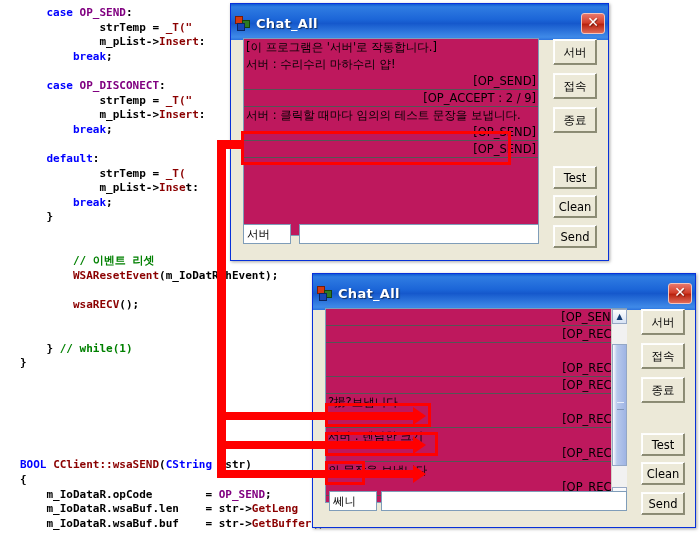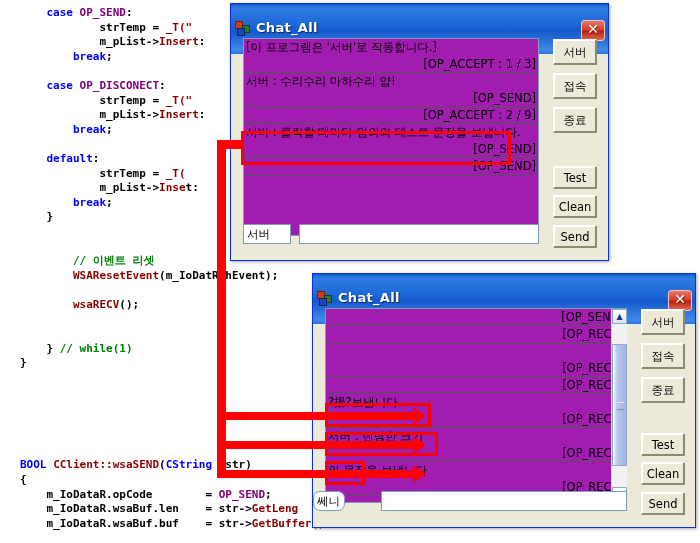--- a/index.html
+++ b/index.html
@@ -34,22 +34,22 @@
   .win{
     position:absolute;
     background:#ece9d8;
     border:1px solid #0831d9;
     box-sizing:border-box;
     box-shadow:1px 1px 3px rgba(0,0,0,.35);
   }
   .titlebar{
     height:34px;
     background:linear-gradient(to bottom,#0f5ad4 0%,#2f7ce2 8%,#1c66d8 42%,#1558cc 54%,#3f8ae8 92%,#2a72de 100%);
-    display:flex;
-    padding:16px 3px 0 4px;
+    display:flex;align-items:center;
+    padding:2px 3px 0 4px;
     position:relative;
   }
   .titlebar .tico{
     width:16px;height:16px;position:relative;flex:0 0 auto;margin-right:5px;
   }
   .titlebar .tico i{position:absolute;display:block;border:1px solid #15491a;box-sizing:border-box;}
   .titlebar .tico i.a{left:0;top:1px;width:8px;height:8px;background:#d33a14;border-color:#7a1e07;}
   .titlebar .tico i.b{left:7px;top:5px;width:8px;height:8px;background:#2f7a22;border-color:#17410f;}
   .titlebar .tico i.c{left:2px;top:8px;width:8px;height:8px;background:#1746b5;border-color:#0b2560;}
   .titlebar .ttl{
@@ -68,21 +68,21 @@
     border-radius:3px;
     color:#fff;font-size:14px;font-weight:bold;line-height:17px;text-align:center;
     font-family:"DejaVu Sans","Liberation Sans",sans-serif;
     text-shadow:1px 1px 1px rgba(0,0,0,.4);
     cursor:pointer;
   }
   .clientarea{position:absolute;left:0;right:0;top:25px;bottom:0;}
 
   .listbox{
     position:absolute;
-    background:#a21caf;
+    background:#be185d;
     border:1px solid #7f9db9;
     box-sizing:border-box;
     overflow:hidden;
     font-family:"DejaVu Sans","Liberation Sans",sans-serif;
   }
   .listrow{
     height:17px;line-height:17px;
     font-size:11.5px;color:#000;
     white-space:nowrap;
     position:relative;
@@ -142,21 +142,20 @@
         <i class="b"></i>
         <i class="c"></i>
       </span>
     <span class="ttl">Chat_All</span>
     <span class="closebtn">✕</span>
   </div>
   <div class="clientarea">
 
     <div class="listbox" id="lb1" style="left:12px;top:9px;width:296px;height:198px;">
         <div class="listrow"><span>[이 프로그램은 '서버'로 작동합니다.]</span></div>
-        <div class="listrow sep"><span></span><span class="op">[OP_ACCEPT : 1 / 3]</span></div>
         <div class="listrow"><span>서버 : 수리수리 마하수리 얍!</span></div>
         <div class="listrow sep"><span></span><span class="op">[OP_SEND]</span></div>
         <div class="listrow sep"><span></span><span class="op">[OP_ACCEPT : 2 / 9]</span></div>
         <div class="listrow"><span>서버 : 클릭할 때마다 임의의 테스트 문장을 보냅니다.</span></div>
         <div class="listrow sep"><span></span><span class="op">[OP_SEND]</span></div>
         <div class="listrow sep"><span></span><span class="op">[OP_SEND]</span></div>
       </div>
 
     <div class="btn" style="left:322px;top:10px;width:44px;height:26px;">서버</div>
     <div class="btn" style="left:322px;top:44px;width:44px;height:26px;">접속</div>
@@ -204,21 +203,21 @@
     </div>
 
     <div class="btn" style="left:328px;top:10px;width:44px;height:26px;">서버</div>
     <div class="btn" style="left:328px;top:44px;width:44px;height:26px;">접속</div>
     <div class="btn" style="left:328px;top:78px;width:44px;height:26px;">종료</div>
 
     <div class="btn" style="left:328px;top:134px;width:44px;height:23px;">Test</div>
     <div class="btn" style="left:328px;top:163px;width:44px;height:23px;">Clean</div>
     <div class="btn" style="left:328px;top:193px;width:44px;height:23px;">Send</div>
 
-    <div class="edit" style="left:0;top:192px;width:32px;height:20px;line-height:19px;border-radius:7px;">쎄니</div>
+    <div class="edit" style="left:16px;top:192px;width:48px;height:20px;line-height:19px;">쎄니</div>
     <div class="edit" style="left:68px;top:192px;width:246px;height:20px;line-height:19px;"></div>
   </div>
 </div>
 
 <div class="rbox" style="left:241px;top:131px;width:270px;height:34px;"></div>
 
 <div class="rline" style="left:217px;top:140px;width:9px;height:338px;"></div>
 <div class="rline" style="left:217px;top:140px;width:26px;height:9px;"></div>
 
 <div class="rline" style="left:217px;top:412px;width:200px;height:8px;"></div>

